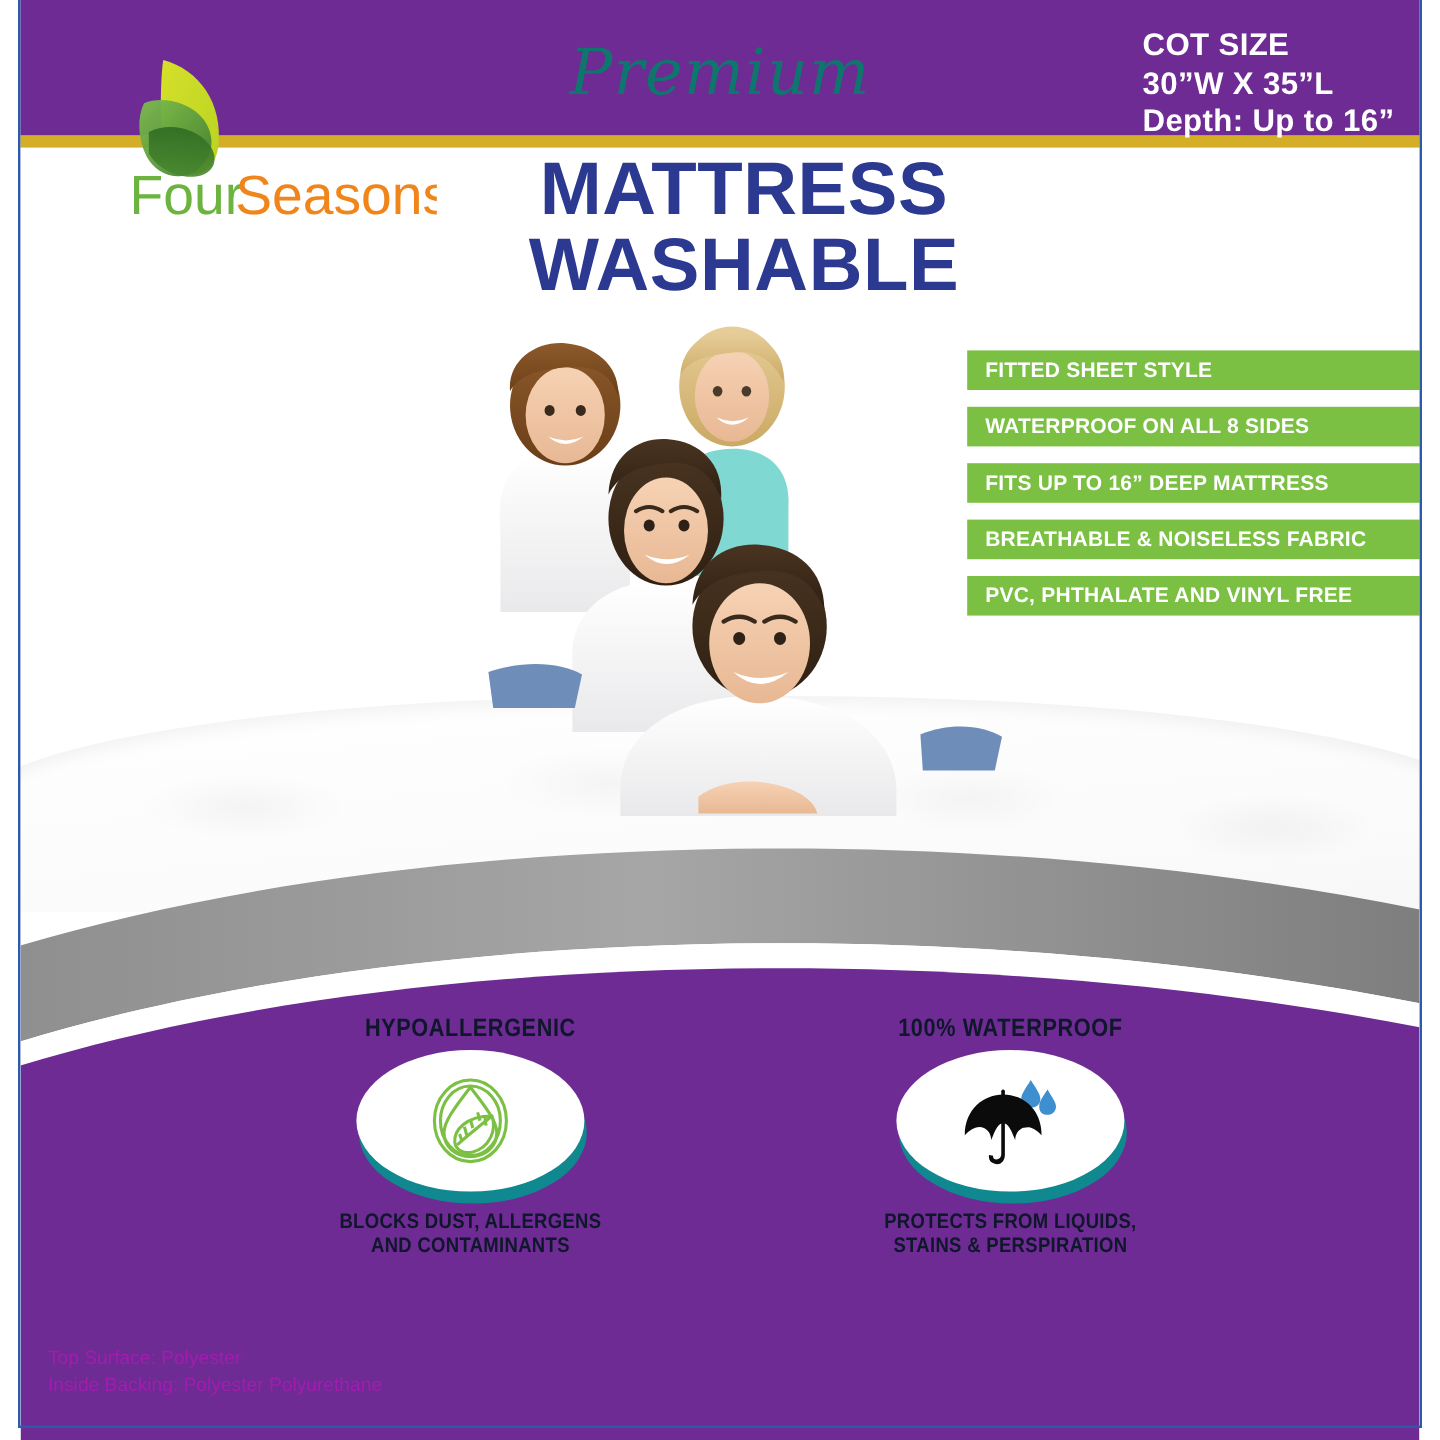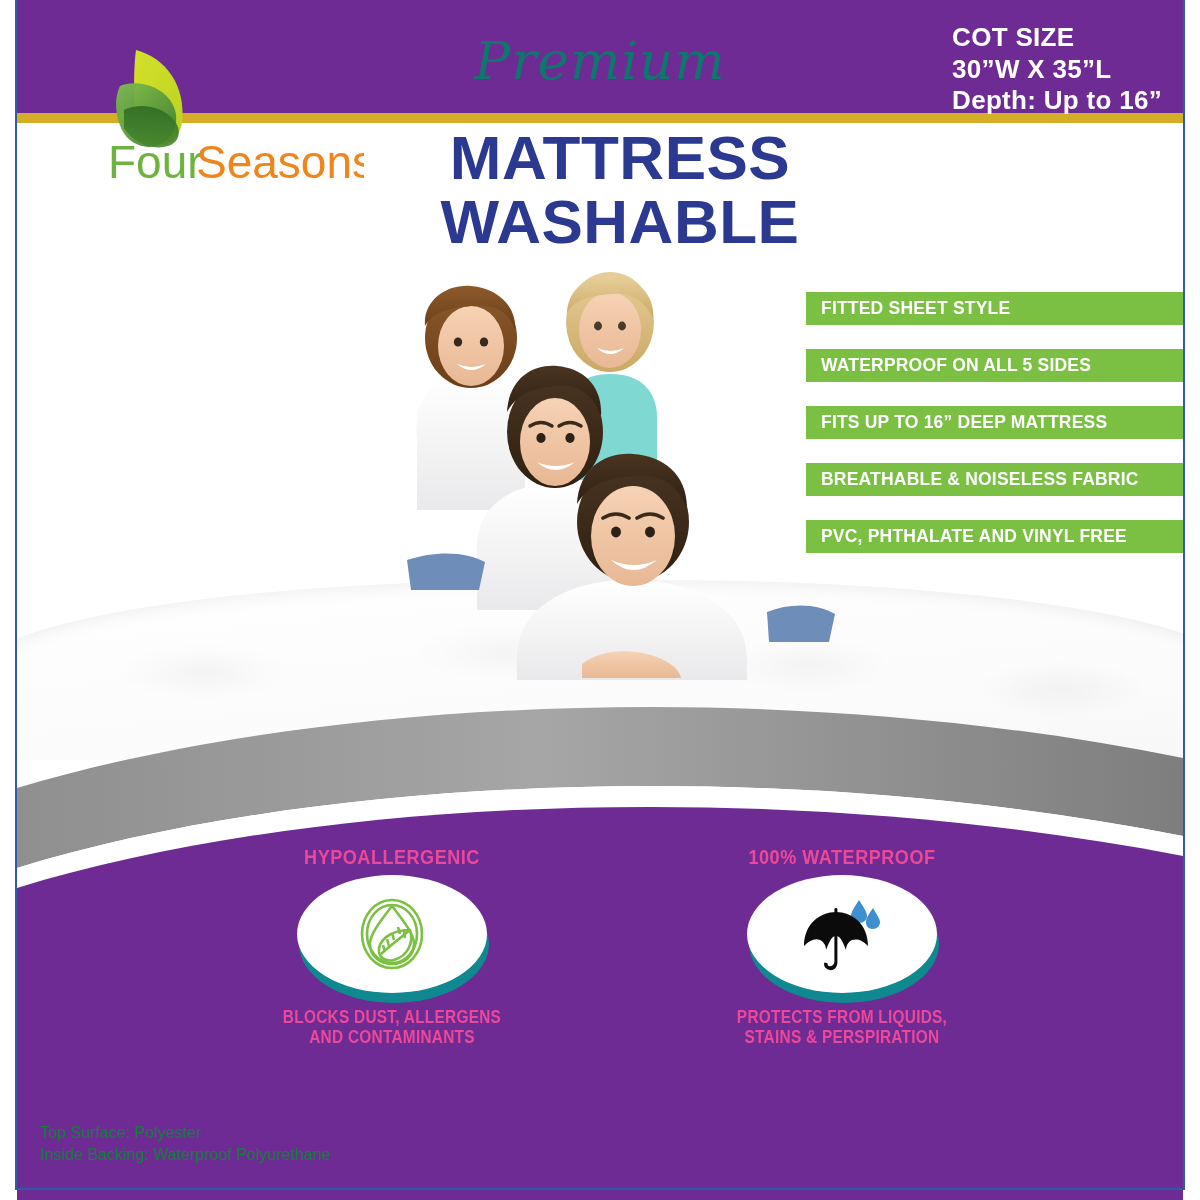--- a/index.html
+++ b/index.html
@@ -131,21 +131,21 @@
   }
   .feat{
     height:33px;
     background:#7BC043;
     color:#ffffff;
     font-weight:bold;
     font-size:17.5px;
     letter-spacing:0.2px;
     display:flex;align-items:center;
     padding-left:15px;
-    margin-bottom:24px;
+    margin-bottom:14px;
     box-sizing:border-box;
     white-space:nowrap;
   }
   
   .sweep{
     position:absolute;
     left:17px;top:640px;
     width:1166px;height:560px;
     z-index:16;
     overflow:hidden;
@@ -155,21 +155,21 @@
   .badges{
     position:absolute;
     left:17px;top:845px;
     width:1166px;height:260px;
     z-index:24;
   }
   .badge{
     position:absolute;
     width:330px;
     text-align:center;
-    color:#ec4899;
+    color:#0f172a;
   }
   .badge.b1{left:210px;top:0;}
   .badge.b2{left:660px;top:0;}
   .badge-title{
     font-size:21px;
     font-weight:bold;
     letter-spacing:0.6px;
     margin-bottom:6px;
     font-family:"Liberation Sans", sans-serif;
     transform:scaleX(.86);
@@ -200,21 +200,21 @@
     font-weight:bold;
     line-height:1.16;
     letter-spacing:0.3px;
     transform:scaleX(.88);
   }
   .badge-sub span{display:block;}
   
   .footer{
     position:absolute;
     left:40px;top:1122px;
-    color:#15803d;
+    color:#a21caf;
     font-size:16px;
     line-height:1.38;
     z-index:30;
   }
   .footer span{display:block;}
 </style>
 </head>
 <body>
 
 <div class="page">
@@ -333,21 +333,21 @@
         <path d="M215 404 C230 392 256 388 280 394 C300 399 312 408 314 418 L215 418 Z" fill="url(#skin)"></path>
       </g>
 
       <path d="M40 300 C70 290 100 292 118 302 L112 330 L44 330 Z" fill="#6E8DB8"></path>
       <path d="M400 352 C424 342 452 344 468 354 L462 382 L402 382 Z" fill="#6E8DB8"></path>
     </svg>
   </div>
 
   <div class="features">
     <div class="feat">FITTED SHEET STYLE</div>
-    <div class="feat">WATERPROOF ON ALL 5 SIDES</div>
+    <div class="feat">WATERPROOF ON ALL 8 SIDES</div>
     <div class="feat">FITS UP TO 16” DEEP MATTRESS</div>
     <div class="feat">BREATHABLE &amp; NOISELESS FABRIC</div>
     <div class="feat">PVC, PHTHALATE AND VINYL FREE</div>
   </div>
 
   <div class="sweep">
     <svg width="1166" height="560" viewBox="0 0 1166 560" preserveAspectRatio="none">
       <defs>
         <linearGradient id="greyG" x1="0" y1="0" x2="1" y2="0">
           <stop offset="0%" stop-color="#8F8F8F"></stop>
@@ -411,18 +411,18 @@
       <div class="badge-sub">
         <span>PROTECTS FROM LIQUIDS,</span>
         <span>STAINS &amp; PERSPIRATION</span>
       </div>
     </div>
 
   </div>
 
   <div class="footer">
     <span>Top Surface: Polyester</span>
-    <span>Inside Backing: Waterproof Polyurethane</span>
+    <span>Inside Backing: Polyester Polyurethane</span>
   </div>
 
   <div class="frame"></div>
 
 </div>
 
 </body></html>

